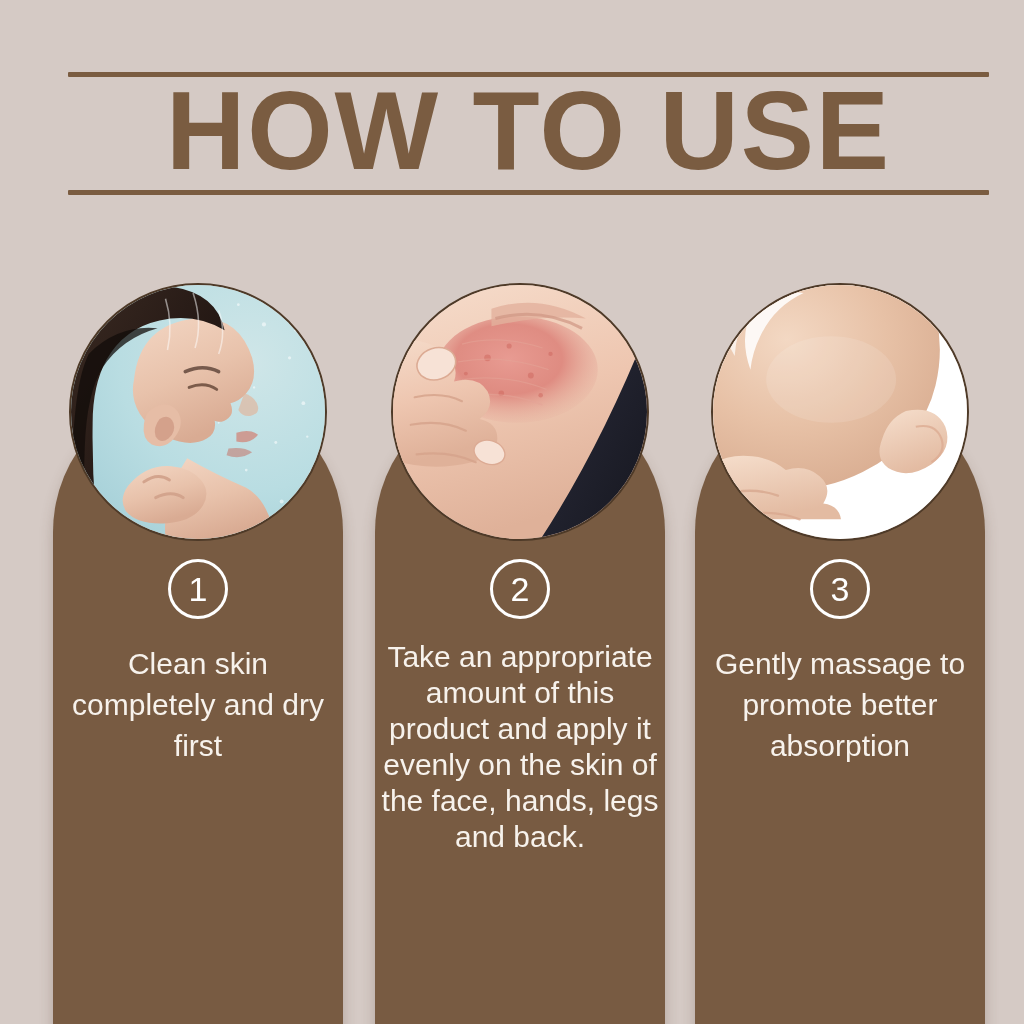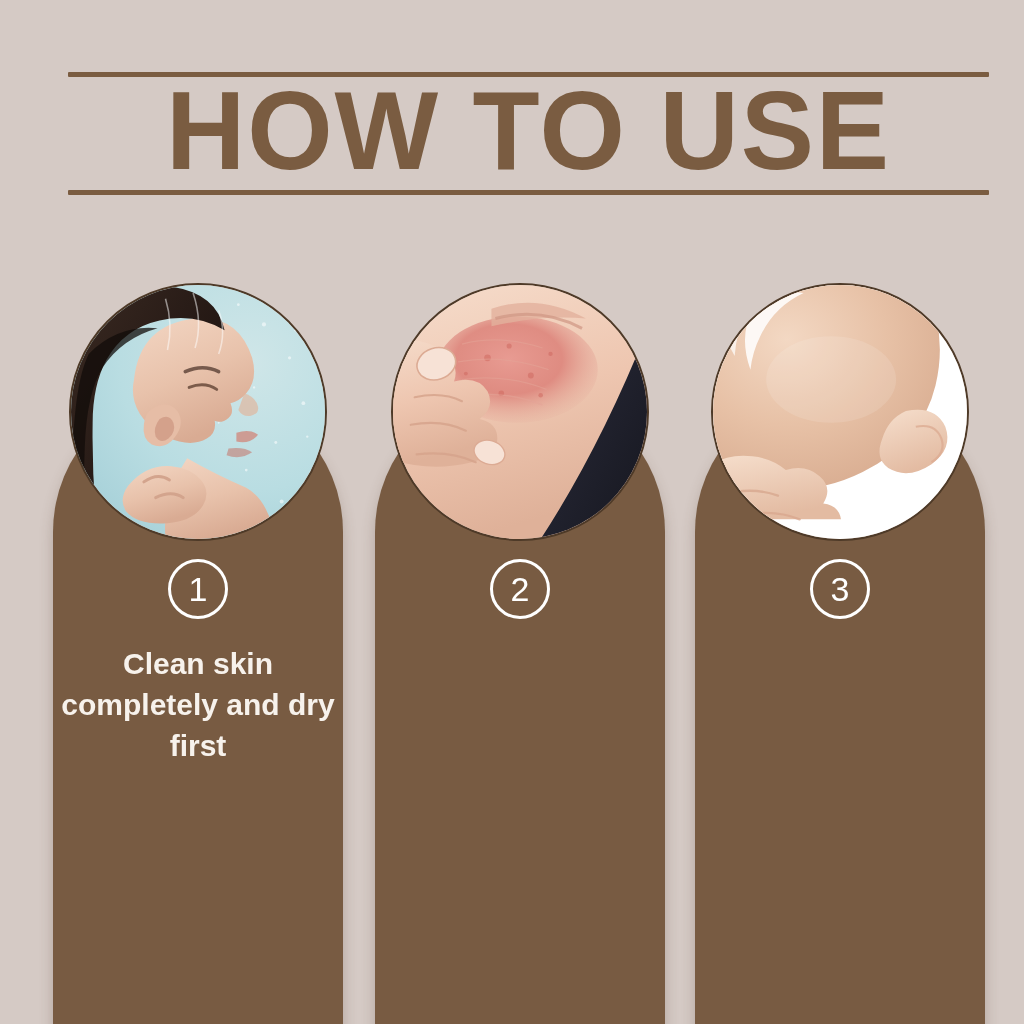--- a/index.html
+++ b/index.html
@@ -120,21 +120,20 @@
     left: 4px;
     width: 282px;
     color: #f7f2ec;
     font-size: 30px;
     font-weight: 300;
     text-align: center;
   }
   .caption-wide {
     top: 256px;
     line-height: 41px;
-    font-weight: bold;
   }
   .caption-tall {
     top: 252px;
     line-height: 36px;
     left: -2px;
     width: 294px;
   }
 </style>
 </head>
 <body>
@@ -273,20 +272,21 @@
             <path d="M22 114 q28 -6 48 4"></path>
             <path d="M18 142 q32 -6 56 6"></path>
             <path d="M24 172 q34 -4 60 8"></path>
           </g>
 
           <ellipse cx="98" cy="170" rx="16" ry="12" transform="rotate(18 98 170)" fill="#f7e2d6"></ellipse>
           <ellipse cx="98" cy="170" rx="16" ry="12" transform="rotate(18 98 170)" fill="none" stroke="#dcab94" stroke-width="1.4"></ellipse>
         </svg>
       </div>
       <div class="badge">2</div>
+      <div class="caption caption-tall">Take an appropriate amount of this product and apply it evenly on the skin of the face, hands, legs and back.</div>
     </div>
   </div>
 
   <div class="card card-3">
     <div class="card-inner">
       <div class="photo">
         <svg viewBox="0 0 258 258" preserveAspectRatio="xMidYMid slice" aria-hidden="true">
           <defs>
             <radialGradient id="g3skin" cx="38%" cy="30%" r="80%">
               <stop offset="0%" stop-color="#f3d8c3"></stop>
@@ -314,16 +314,17 @@
 
           <g stroke="#d8a88f" stroke-width="2.4" fill="none" opacity="0.8" stroke-linecap="round">
             <path d="M8 214 q30 -10 58 0"></path>
             <path d="M24 236 q34 -10 64 2"></path>
           </g>
 
           <ellipse cx="120" cy="96" rx="66" ry="44" fill="#ffffff" opacity="0.12"></ellipse>
         </svg>
       </div>
       <div class="badge">3</div>
+      <div class="caption caption-wide">Gently massage to promote better absorption</div>
     </div>
   </div>
 
 </div>
 
 </body></html>

